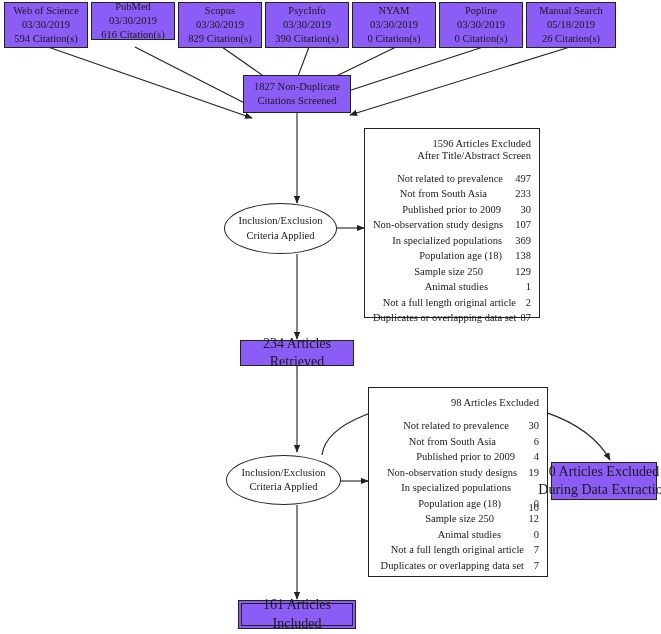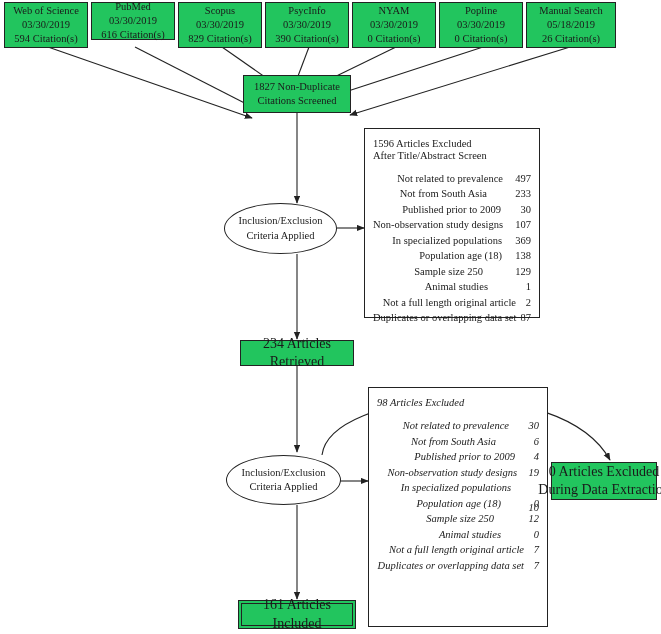--- a/index.html
+++ b/index.html
@@ -21,21 +21,21 @@
     position: absolute;
     left: 0;
     top: 0;
     width: 661px;
     height: 634px;
     pointer-events: none;
   }
   .node {
     position: absolute;
     box-sizing: border-box;
-    background: #22c55e;
+    background: #8b5cf6;
     border: 1px solid #222222;
     display: flex;
     flex-direction: column;
     align-items: center;
     justify-content: center;
     text-align: center;
     line-height: 1.32;
   }
   .src-box {
     font-size: 10.5px;
@@ -70,21 +70,21 @@
     position: absolute;
     box-sizing: border-box;
     background: #ffffff;
     border: 1px solid #222222;
     font-size: 10.5px;
     line-height: 1.0;
     padding: 10px 8px 8px 8px;
     z-index: 3;
   }
   .excl-title {
-    text-align: left;
+    text-align: right;
     display: block;
     margin-bottom: 1px;
     white-space: nowrap;
   }
   .excl-gap { height: 9px; }
   .excl-row {
     display: flex;
     white-space: nowrap;
     margin: 0;
     padding: 0;
@@ -251,21 +251,21 @@
 
   <div class="node retrieved-box" style="left:240px; top:340px; width:114px; height:26px; z-index:4;">
     <span>234 Articles Retrieved</span>
   </div>
 
   <div class="ellipse" style="left:226px; top:455px; width:115px; height:50px;">
     <span class="line">Inclusion/Exclusion</span>
     <span class="line">Criteria Applied</span>
   </div>
 
-  <div class="excl-box" style="left:368px; top:387px; width:180px; height:240px;font-style:italic;">
+  <div class="excl-box" style="left:368px; top:387px; width:180px; height:190px;">
     <span class="excl-title">98 Articles Excluded</span>
     <div class="excl-gap"></div>
 
     <div class="excl-row">
       <span class="lbl" style="width:132px;">Not related to prevalence</span>
       <span class="val" style="width:30px; text-align:right;">30</span>
     </div>
     <div class="excl-row">
       <span class="lbl" style="width:119px;">Not from South Asia</span>
       <span class="val" style="width:43px; text-align:right;">6</span>

